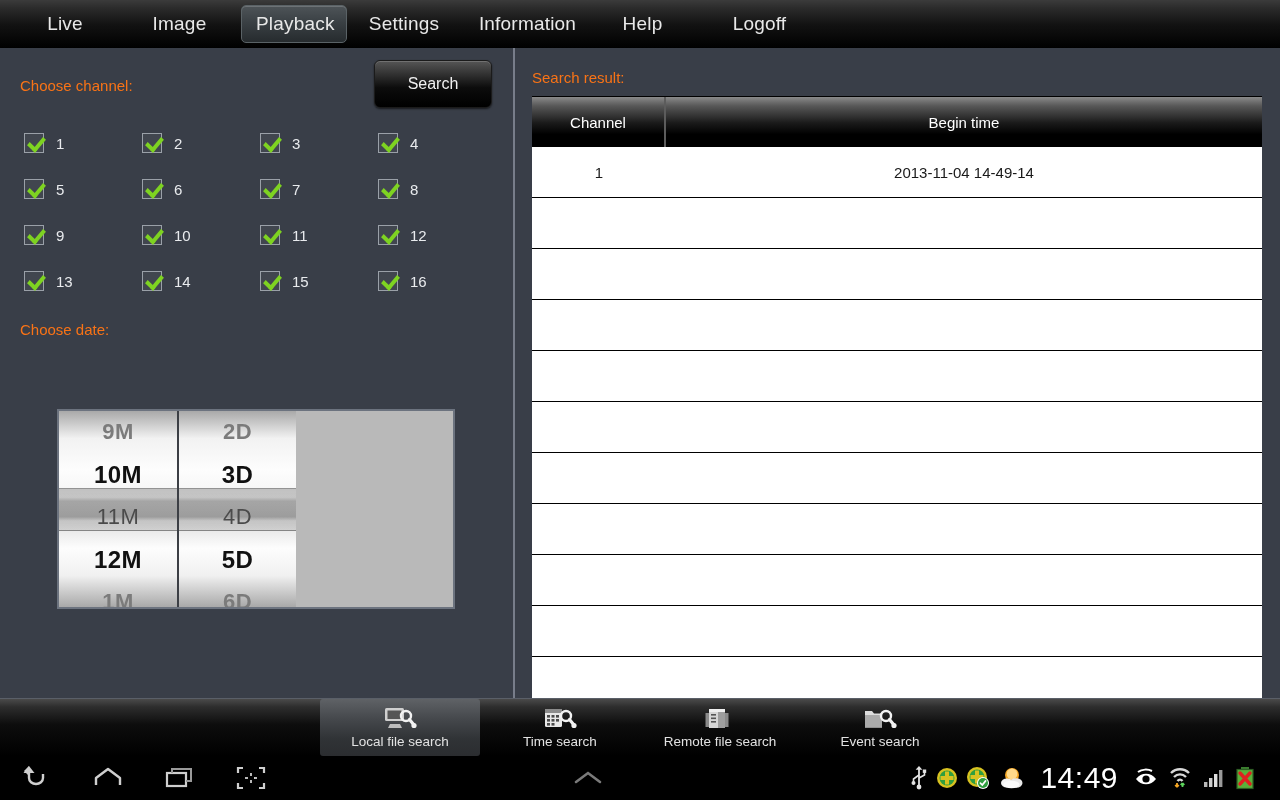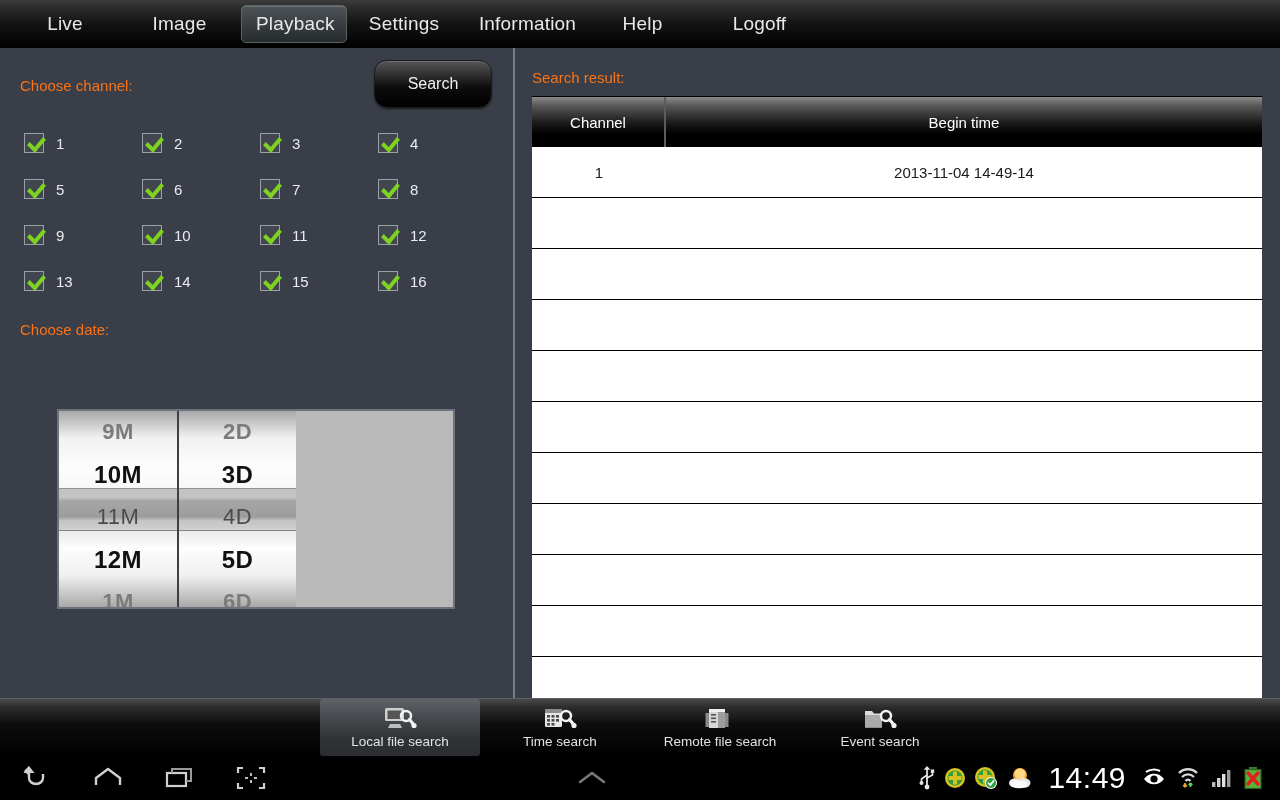--- a/index.html
+++ b/index.html
@@ -56,21 +56,21 @@
   .left-panel { position: absolute; left: 0; top: 0; width: 513px; height: 650px; }
   .label {
     color: #f97316; font-size: 15px;
   }
   #choose-channel-label { position: absolute; left: 20px; top: 29px; }
   #choose-date-label   { position: absolute; left: 20px; top: 273px; }
 
   .search-btn {
     position: absolute; left: 374px; top: 12px;
     width: 118px; height: 48px;
-    border-radius: 13px;
+    border-radius: 6px;
     border: 1px solid #1b1b1b;
     background: linear-gradient(to bottom, #565656 0%, #3a3a3a 22%, #0c0c0c 58%, #000000 100%);
     color: #f0f0f0; font-size: 16px;
     display: flex; align-items: center; justify-content: center;
     box-shadow: inset 0 1px 0 rgba(255,255,255,.17), 0 1px 2px rgba(0,0,0,.6);
     cursor: pointer;
   }
 
   .chan-grid {
     position: absolute; left: 24px; top: 72px;
@@ -197,21 +197,21 @@
 
   
   .sysbar {
     position: absolute; left: 0; top: 756px;
     width: 1280px; height: 44px;
     background: #000;
     display: flex; align-items: center;
   }
   .sys-left { display: flex; align-items: center; padding-left: 22px; gap: 40px; }
   .sys-center { flex: 1; display: flex; align-items: center; justify-content: center; }
-  .sys-right { display: flex; align-items: center; gap: 8px; padding-right: 16px; }
+  .sys-right { display: flex; align-items: center; gap: 8px; padding-right: 24px; }
   .sys-btn { cursor: pointer; display: flex; align-items: center; }
   .sys-ico { display: flex; align-items: center; }
   .clock { color: #fff; font-size: 30px; letter-spacing: .5px; padding: 0 8px 0 6px; }
 </style>
 </head>
 <body>
 
 <div id="app">
 
   <div class="topnav" id="topnav">

